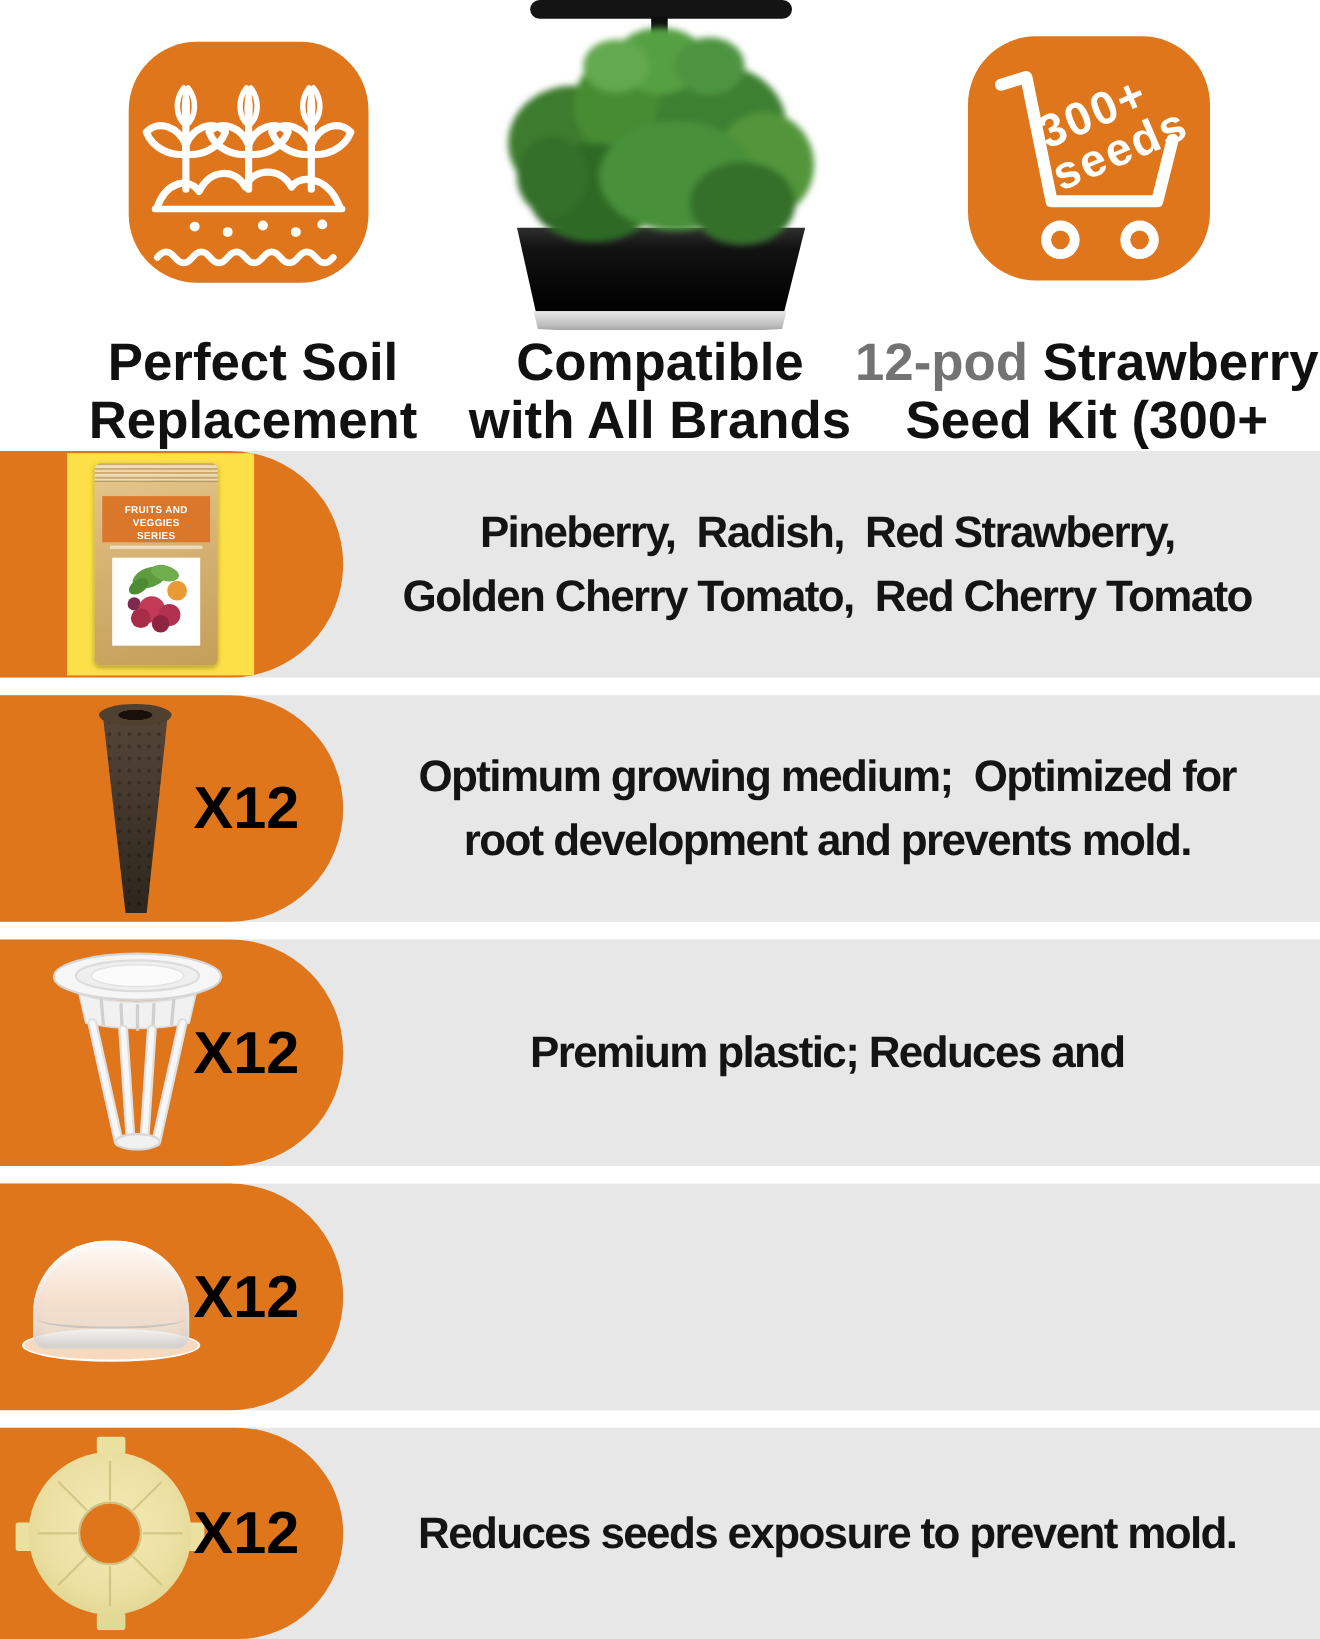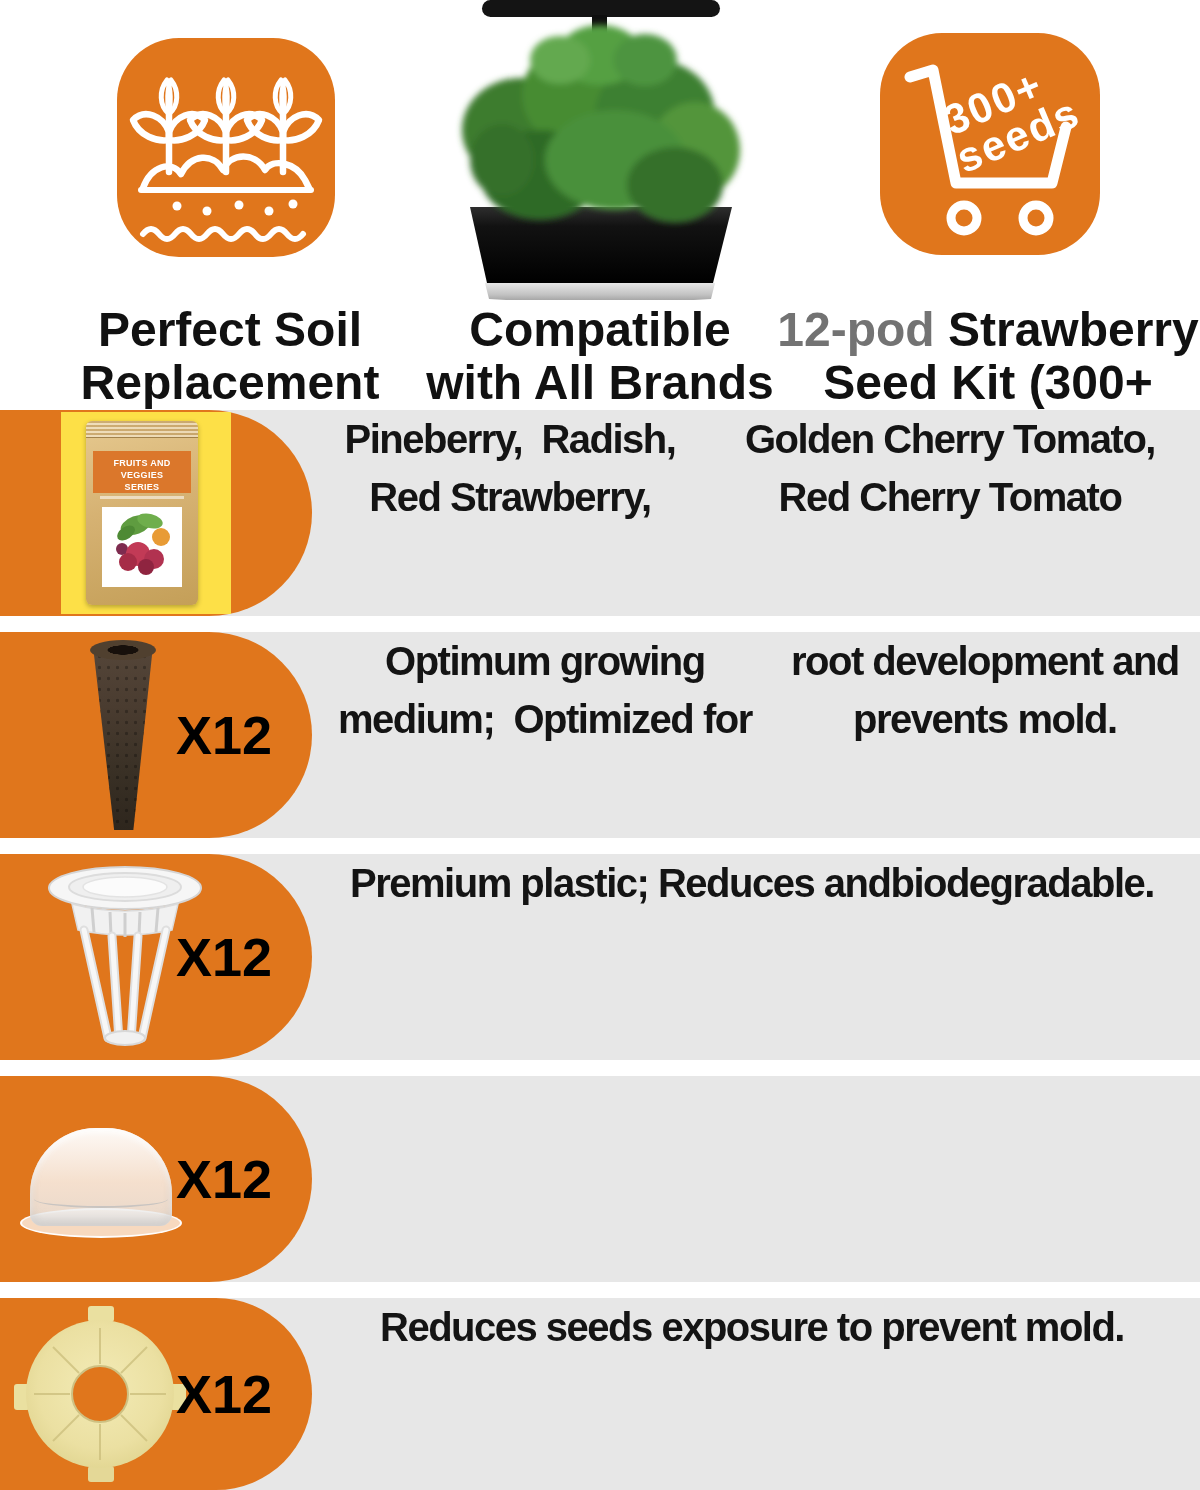--- a/index.html
+++ b/index.html
@@ -34,21 +34,21 @@
 
   .pill{position:absolute;left:0;top:0;height:100%;width:312px;background:#E0761C;
         border-radius:0 103px 103px 0;}
   #band-5 .pill{border-radius:0 96px 96px 0;}
 
   .qty{position:absolute;left:176px;top:50%;transform:translateY(-50%);
        font-size:54px;font-weight:bold;color:#000000;letter-spacing:0px;}
   .qty:empty{display:none;}
 
   .band-text{position:absolute;left:312px;right:8px;top:0;height:100%;
-             display:flex;flex-direction:row;justify-content:center;
+             display:flex;flex-direction:column;justify-content:center;
              text-align:center;font-weight:bold;font-size:40px;line-height:58px;
              letter-spacing:-1.5px;color:#141414;}
   .tline{white-space:pre-wrap;}
   .tline:empty{display:none;}
 
   
   .photo-box{position:absolute;left:61px;top:2px;width:170px;height:202px;background:#fde047;}
   .pouch{position:absolute;left:25px;top:9px;width:112px;height:184px;border-radius:6px;
          background:linear-gradient(165deg,#E6C98F 0%,#D6B273 45%,#C49F58 100%);
          box-shadow:0 2px 5px rgba(0,0,0,.28);}
@@ -264,21 +264,20 @@
             <path d="M126 70 L102 178" stroke="#DFDFDF" stroke-width="9"></path>
               <path d="M126 70 L102 178" stroke="#F7F7F7" stroke-width="5"></path>
           </g>
           <ellipse cx="85" cy="178" rx="20" ry="7" fill="#F1F1F1" stroke="#D8D8D8" stroke-width="2"></ellipse>
         </svg>
       </div>
       <span class="qty">X12</span>
     </div>
     <div class="band-text">
       <div class="tline">Premium plastic; Reduces and</div>
-      <div class="tline">biodegradable.</div>
     </div>
   </section>
 
   <section class="band" id="band-4">
     <div class="pill">
       <div class="dome-wrap">
         <div class="dome-flange"></div>
         <div class="dome-body"></div>
         <div class="dome-ring"></div>
       </div>

